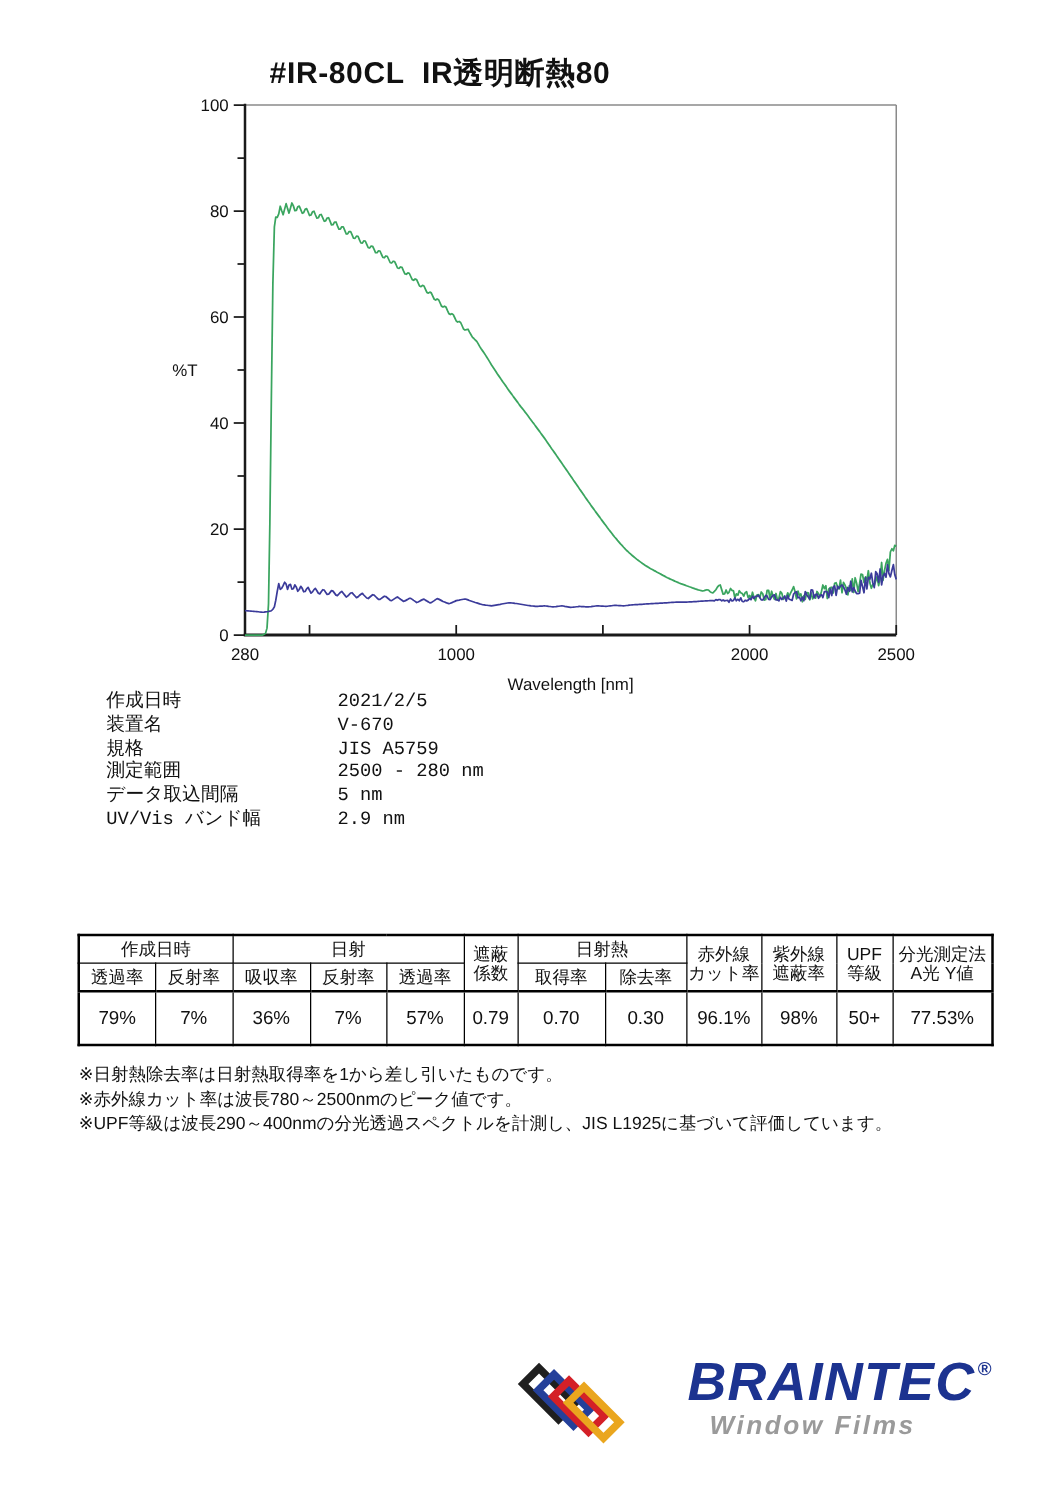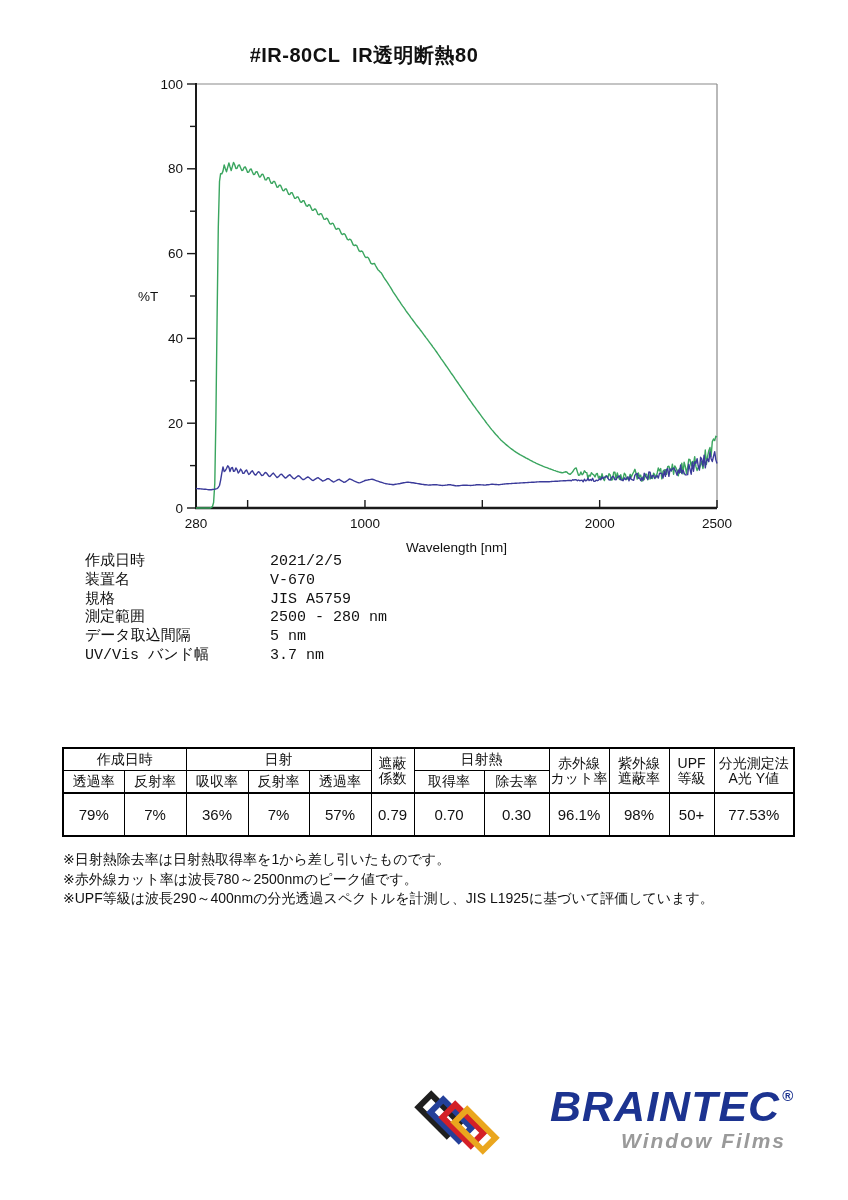--- a/index.html
+++ b/index.html
@@ -1,20 +1,20 @@
 <!DOCTYPE html>
 <html><head>
 <meta charset="utf-8">
 <style>
   html,body { margin:0; padding:0; background:#ffffff; }
   body { width:848px; height:1200px; font-family:"Liberation Sans","DejaVu Sans",sans-serif; color:#111; }
   .page { position:relative; width:848px; height:1200px; background:#fff; overflow:hidden; }
 
-  .title { position:absolute; top:42px; left:12px; width:704px; text-align:center;
-           font-size:20px; font-weight:600; letter-spacing:.5px; white-space:pre; }
+  .title { position:absolute; top:42px; left:0; width:704px; text-align:center;
+           font-size:24px; font-weight:600; letter-spacing:.5px; white-space:pre; }
 
   svg.chart { position:absolute; left:100px; top:70px; }
 
   .meta { position:absolute; left:85px; top:553px; font-size:15px; line-height:18.8px;font-family:Liberation Mono, monospace; }
   .meta .ml { display:inline-block; width:185px; }
 
   table.results { position:absolute; left:62px; top:747px; width:731px;
                   border-collapse:collapse; table-layout:fixed; text-align:center;
                   border:2px solid #000; font-size:14px; }
   table.results th, table.results td { border:1px solid #000; padding:0; font-weight:normal; vertical-align:middle; }
@@ -22,21 +22,21 @@
   table.results th div { line-height:15px; }
   table.results tr.drow td { height:41px; border-top:2px solid #000; font-size:15px; }
 
   .notes { position:absolute; left:63px; top:850px; font-size:14px; line-height:19.5px; }
 
   .logo { position:absolute; left:417px; top:1080px; width:400px; height:95px; }
   .mark { position:absolute; width:12px; height:34px; border:6px solid #000; transform:rotate(-45deg); background:transparent; }
   .m0 { left:10px; top:12px; } .m1 { left:22px; top:17px; } .m2 { left:34px; top:22px; } .m3 { left:46px; top:27px; }
   .brand { position:absolute; left:97px; top:2px; font-size:43px; font-style:italic; font-weight:bold; letter-spacing:1px; white-space:nowrap; }
   .brand .reg { font-size:15px; position:relative; top:-20px; left:2px; font-style:normal; }
-  .brand-sub { position:absolute; left:97px; top:49px; width:272px; text-align:right;
+  .brand-sub { position:absolute; left:97px; top:49px; width:272px; text-align:center;
                font-size:21px; font-style:italic; font-weight:bold; letter-spacing:2px; }
 </style>
 </head>
 <body>
 
 <div class="page">
 
   <div class="title">#IR-80CL  IR透明断熱80</div>
 
   <svg class="chart" width="660" height="500" viewBox="0 0 660 500">
@@ -75,21 +75,21 @@
       <path d="M96.0 438.0L97.2 438.0L98.3 438.0L99.5 438.0L100.7 438.0L101.9 438.0L103.0 438.0L104.2 438.0L105.4 438.0L106.6 438.0L107.7 438.0L108.9 438.0L110.1 438.0L111.3 437.4L112.4 436.7L113.6 432.5L114.8 413.3L115.9 348.1L117.1 247.2L118.3 157.1L119.5 111.5L120.6 103.7L121.8 103.9L123.0 101.1L124.2 95.0L125.3 98.4L126.5 101.8L127.7 97.3L128.9 92.9L130.0 96.7L131.2 100.5L132.4 96.4L133.5 92.4L134.7 94.7L135.9 98.5L137.1 98.3L138.2 95.4L139.4 94.9L140.6 97.7L141.8 100.6L142.9 100.1L144.1 97.5L145.3 96.9L146.5 99.6L147.6 102.4L148.8 102.0L150.0 99.5L151.2 99.0L152.3 101.8L153.5 104.5L154.7 104.2L155.8 101.9L157.0 101.6L158.2 104.3L159.4 107.0L160.5 106.7L161.7 104.4L162.9 104.2L164.1 107.1L165.2 109.9L166.4 109.8L167.6 107.7L168.8 107.6L169.9 110.5L171.1 113.3L172.3 113.3L173.4 111.4L174.6 111.4L175.8 114.3L177.0 117.2L178.1 117.1L179.3 115.2L180.5 115.2L181.7 117.9L182.8 120.6L184.0 120.7L185.2 118.9L186.4 119.0L187.5 121.7L188.7 124.4L189.9 124.5L191.0 122.7L192.2 122.8L193.4 125.5L194.6 128.2L195.7 128.4L196.9 126.9L198.1 127.0L199.3 129.5L200.4 132.1L201.6 132.2L202.8 130.7L204.0 130.8L205.1 133.4L206.3 135.9L207.5 136.2L208.6 134.8L209.8 135.0L211.0 137.6L212.2 140.2L213.3 140.4L214.5 139.0L215.7 139.3L216.9 141.8L218.0 144.4L219.2 144.7L220.4 143.6L221.6 143.9L222.7 146.5L223.9 149.1L225.1 149.4L226.3 148.3L227.4 148.6L228.6 151.2L229.8 153.7L230.9 154.2L232.1 153.2L233.3 153.7L234.5 156.3L235.6 158.8L236.8 159.3L238.0 158.3L239.2 158.8L240.3 161.3L241.5 163.9L242.7 164.5L243.9 163.7L245.0 164.3L246.2 166.9L247.4 169.4L248.5 170.0L249.7 169.2L250.9 169.8L252.1 172.4L253.2 174.9L254.4 175.6L255.6 175.0L256.8 175.7L257.9 178.3L259.1 180.9L260.3 181.6L261.5 181.0L262.6 181.7L263.8 184.2L265.0 186.8L266.1 187.6L267.3 187.2L268.5 188.0L269.7 190.6L270.8 193.2L272.0 194.0L273.2 193.7L274.4 193.4L275.5 195.5L276.7 197.6L277.9 199.7L279.1 200.8L280.2 202.0L281.4 203.1L282.6 205.1L283.7 207.1L284.9 209.0L286.1 210.7L287.3 212.4L288.4 214.1L289.6 216.0L290.8 217.9L292.0 219.9L293.1 221.8L294.3 223.6L295.5 225.4L296.7 227.2L297.8 229.0L299.0 230.7L300.2 232.4L301.3 234.1L302.5 235.8L303.7 237.4L304.9 239.1L306.0 240.8L307.2 242.5L308.4 244.1L309.6 245.7L310.7 247.3L311.9 248.9L313.1 250.5L314.3 252.1L315.4 253.7L316.6 255.3L317.8 256.7L319.0 258.2L320.1 259.7L321.3 261.2L322.5 262.8L323.6 264.4L324.8 266.0L326.0 267.6L327.2 269.1L328.3 270.7L329.5 272.3L330.7 273.9L331.9 275.5L333.0 277.1L334.2 278.7L335.4 280.3L336.6 282.0L337.7 283.7L338.9 285.4L340.1 287.1L341.2 288.8L342.4 290.4L343.6 292.1L344.8 293.8L345.9 295.5L347.1 297.2L348.3 298.9L349.5 300.6L350.6 302.3L351.8 304.0L353.0 305.7L354.2 307.4L355.3 309.1L356.5 310.8L357.7 312.5L358.8 314.2L360.0 315.9L361.2 317.6L362.4 319.3L363.5 321.0L364.7 322.7L365.9 324.4L367.1 326.1L368.2 327.8L369.4 329.5L370.6 331.2L371.8 332.8L372.9 334.5L374.1 336.1L375.3 337.7L376.4 339.3L377.6 340.9L378.8 342.5L380.0 344.1L381.1 345.7L382.3 347.3L383.5 348.9L384.7 350.4L385.8 352.0L387.0 353.6L388.2 355.1L389.4 356.6L390.5 358.1L391.7 359.6L392.9 360.9L394.0 362.3L395.2 363.7L396.4 365.1L397.6 366.3L398.7 367.6L399.9 368.9L401.1 370.2L402.3 371.2L403.4 372.3L404.6 373.3L405.8 374.4L407.0 375.4L408.1 376.3L409.3 377.3L410.5 378.2L411.7 379.1L412.8 379.9L414.0 380.8L415.2 381.6L416.3 382.4L417.5 383.1L418.7 383.8L419.9 384.6L421.0 385.2L422.2 385.8L423.4 386.5L424.6 387.1L425.7 387.8L426.9 388.4L428.1 389.0L429.3 389.7L430.4 390.3L431.6 390.9L432.8 391.6L433.9 392.2L435.1 392.7L436.3 393.3L437.5 393.8L438.6 394.3L439.8 394.9L441.0 395.4L442.2 395.9L443.3 396.4L444.5 396.9L445.7 397.3L446.9 397.7L448.0 398.1L449.2 398.6L450.4 399.0L451.5 399.4L452.7 399.8L453.9 400.3L455.1 400.7L456.2 401.1L457.4 401.5L458.6 401.9L459.8 402.2L460.9 402.5L462.1 402.8L463.3 402.5L464.5 402.1L465.6 401.8L466.8 402.0L468.0 403.3L469.1 404.0L470.3 404.3L471.5 403.1L472.7 401.8L473.8 399.9L475.0 398.4L476.2 398.0L477.4 401.9L478.5 405.3L479.7 405.1L480.9 402.0L482.1 404.8L483.2 403.8L484.4 400.8L485.6 402.3L486.8 402.7L487.9 408.4L489.1 405.1L490.3 406.1L491.4 402.6L492.6 404.2L493.8 404.8L495.0 406.9L496.1 404.2L497.3 403.4L498.5 408.1L499.7 406.3L500.8 409.1L502.0 403.8L503.2 408.2L504.4 410.6L505.5 406.1L506.7 405.7L507.9 408.0L509.0 403.6L510.2 405.0L511.4 410.1L512.6 409.6L513.7 402.2L514.9 402.2L516.1 409.2L517.3 403.0L518.4 407.0L519.6 409.4L520.8 404.8L522.0 410.1L523.1 408.5L524.3 403.3L525.5 404.7L526.6 409.5L527.8 408.5L529.0 407.9L530.2 404.3L531.3 407.0L532.5 404.3L533.7 402.0L534.9 399.3L536.0 403.2L537.2 409.1L538.4 402.9L539.6 406.6L540.7 405.1L541.9 411.4L543.1 406.6L544.2 409.5L545.4 404.1L546.6 404.2L547.8 409.8L548.9 404.3L550.1 409.1L551.3 406.0L552.5 408.5L553.6 403.2L554.8 405.0L556.0 407.5L557.2 403.0L558.3 398.0L559.5 400.9L560.7 398.6L561.8 408.8L563.0 401.3L564.2 400.0L565.4 399.8L566.5 404.4L567.7 396.7L568.9 396.2L570.1 399.7L571.2 401.2L572.4 394.1L573.6 404.2L574.8 395.9L575.9 397.9L577.1 400.7L578.3 405.9L579.5 398.5L580.6 402.4L581.8 393.1L583.0 404.0L584.1 392.2L585.3 396.5L586.5 403.3L587.7 396.6L588.8 389.3L590.0 389.6L591.2 396.0L592.4 391.5L593.5 394.1L594.7 386.6L595.9 396.4L597.1 400.6L598.2 397.6L599.4 398.4L600.6 394.8L601.7 391.1L602.9 398.5L604.1 392.9L605.3 380.0L606.4 394.3L607.6 386.4L608.8 380.7L610.0 377.5L611.1 386.3L612.3 371.6L613.5 369.0L614.7 370.6L615.8 366.3L617.0 367.0" fill="none" stroke="#3aa55f" stroke-width="1.4" stroke-linejoin="round"></path>
       <path d="M96.0 418.5L97.2 418.6L98.3 418.7L99.5 418.8L100.7 418.9L101.9 419.0L103.0 419.1L104.2 419.2L105.4 419.3L106.6 419.4L107.7 419.6L108.9 419.7L110.1 419.8L111.3 419.7L112.4 419.5L113.6 419.4L114.8 419.2L115.9 418.9L117.1 418.6L118.3 417.4L119.5 415.5L120.6 410.3L121.8 403.1L123.0 396.9L124.2 401.5L125.3 400.7L126.5 398.5L127.7 395.8L128.9 397.3L130.0 401.5L131.2 398.1L132.4 397.5L133.5 401.3L134.7 401.0L135.9 397.9L137.1 399.8L138.2 403.0L139.4 401.6L140.6 399.1L141.8 400.7L142.9 403.4L144.1 403.2L145.3 401.1L146.5 399.9L147.6 402.2L148.8 404.5L150.0 403.5L151.2 401.7L152.3 400.7L153.5 402.6L154.7 404.6L155.8 405.1L157.0 403.4L158.2 401.8L159.4 402.1L160.5 403.8L161.7 405.5L162.9 405.4L164.1 403.9L165.2 402.5L166.4 402.9L167.6 404.5L168.8 406.1L169.9 406.5L171.1 405.2L172.3 403.9L173.4 403.1L174.6 404.6L175.8 406.1L177.0 407.6L178.1 406.9L179.3 405.7L180.5 404.4L181.7 404.2L182.8 405.5L184.0 406.8L185.2 408.1L186.4 407.5L187.5 406.4L188.7 405.4L189.9 404.7L191.0 406.0L192.2 407.2L193.4 408.4L194.6 408.8L195.7 407.8L196.9 406.8L198.1 405.8L199.3 406.1L200.4 407.2L201.6 408.4L202.8 409.5L204.0 409.5L205.1 408.7L206.3 407.8L207.5 407.0L208.6 407.2L209.8 408.2L211.0 409.2L212.2 410.3L213.3 410.5L214.5 409.7L215.7 408.9L216.9 408.1L218.0 407.6L219.2 408.5L220.4 409.4L221.6 410.2L222.7 411.1L223.9 410.7L225.1 410.1L226.3 409.4L227.4 408.7L228.6 408.7L229.8 409.5L230.9 410.3L232.1 411.1L233.3 412.0L234.5 411.6L235.6 411.0L236.8 410.3L238.0 409.7L239.2 409.3L240.3 410.1L241.5 410.8L242.7 411.5L243.9 412.3L245.0 412.1L246.2 411.3L247.4 410.5L248.5 409.7L249.7 408.9L250.9 409.3L252.1 409.9L253.2 410.5L254.4 411.2L255.6 411.6L256.8 412.1L257.9 412.5L259.1 412.9L260.3 412.6L261.5 412.1L262.6 411.6L263.8 411.1L265.0 410.5L266.1 410.3L267.3 410.1L268.5 409.8L269.7 409.6L270.8 409.4L272.0 409.2L273.2 409.5L274.4 409.9L275.5 410.4L276.7 410.8L277.9 411.2L279.1 411.6L280.2 412.0L281.4 412.3L282.6 412.7L283.7 413.1L284.9 413.4L286.1 413.8L287.3 413.9L288.4 414.1L289.6 414.2L290.8 414.4L292.0 414.5L293.1 414.7L294.3 414.5L295.5 414.3L296.7 414.1L297.8 413.9L299.0 413.7L300.2 413.5L301.3 413.2L302.5 413.0L303.7 412.8L304.9 412.6L306.0 412.4L307.2 412.2L308.4 412.2L309.6 412.4L310.7 412.5L311.9 412.7L313.1 412.8L314.3 413.0L315.4 413.2L316.6 413.4L317.8 413.6L319.0 413.8L320.1 414.0L321.3 414.2L322.5 414.4L323.6 414.5L324.8 414.7L326.0 414.8L327.2 414.9L328.3 415.1L329.5 415.0L330.7 415.0L331.9 414.9L333.0 414.8L334.2 414.8L335.4 414.7L336.6 414.8L337.7 414.9L338.9 415.1L340.1 415.2L341.2 415.4L342.4 415.5L343.6 415.4L344.8 415.3L345.9 415.1L347.1 415.0L348.3 414.8L349.5 414.7L350.6 414.8L351.8 415.1L353.0 415.3L354.2 415.5L355.3 415.7L356.5 415.9L357.7 415.8L358.8 415.7L360.0 415.6L361.2 415.4L362.4 415.3L363.5 415.1L364.7 415.2L365.9 415.2L367.1 415.3L368.2 415.4L369.4 415.4L370.6 415.5L371.8 415.4L372.9 415.3L374.1 415.1L375.3 415.0L376.4 414.8L377.6 414.7L378.8 414.7L380.0 414.8L381.1 414.9L382.3 414.9L383.5 415.0L384.7 415.1L385.8 415.0L387.0 414.8L388.2 414.7L389.4 414.6L390.5 414.4L391.7 414.3L392.9 414.3L394.0 414.4L395.2 414.5L396.4 414.5L397.6 414.6L398.7 414.7L399.9 414.6L401.1 414.4L402.3 414.3L403.4 414.1L404.6 414.0L405.8 413.9L407.0 413.8L408.1 413.7L409.3 413.6L410.5 413.6L411.7 413.5L412.8 413.4L414.0 413.4L415.2 413.3L416.3 413.2L417.5 413.1L418.7 413.1L419.9 413.0L421.0 412.9L422.2 412.9L423.4 412.8L424.6 412.7L425.7 412.6L426.9 412.6L428.1 412.5L429.3 412.4L430.4 412.4L431.6 412.3L432.8 412.2L433.9 412.2L435.1 412.1L436.3 412.0L437.5 411.9L438.6 411.9L439.8 411.8L441.0 411.7L442.2 411.7L443.3 411.7L444.5 411.7L445.7 411.7L446.9 411.7L448.0 411.7L449.2 411.7L450.4 411.6L451.5 411.5L452.7 411.4L453.9 411.4L455.1 411.3L456.2 411.2L457.4 411.2L458.6 411.1L459.8 411.0L460.9 410.9L462.1 410.9L463.3 410.8L464.5 410.7L465.6 410.7L466.8 410.6L468.0 410.5L469.1 410.5L470.3 410.5L471.5 410.7L472.7 409.7L473.8 410.2L475.0 409.7L476.2 409.7L477.4 410.7L478.5 410.0L479.7 410.7L480.9 410.4L482.1 410.3L483.2 411.8L484.4 409.2L485.6 410.8L486.8 410.3L487.9 408.3L489.1 410.6L490.3 409.4L491.4 410.6L492.6 408.3L493.8 411.2L495.0 411.4L496.1 410.2L497.3 410.7L498.5 410.1L499.7 408.7L500.8 409.8L502.0 407.0L503.2 408.7L504.4 407.1L505.5 407.1L506.7 406.2L507.9 408.1L509.0 409.9L510.2 410.0L511.4 408.2L512.6 406.3L513.7 406.8L514.9 409.6L516.1 409.7L517.3 407.5L518.4 406.3L519.6 405.9L520.8 409.9L522.0 409.9L523.1 410.7L524.3 407.8L525.5 409.6L526.6 408.4L527.8 406.8L529.0 410.9L530.2 406.4L531.3 409.4L532.5 409.8L533.7 410.3L534.9 405.2L536.0 404.1L537.2 403.4L538.4 408.2L539.6 407.8L540.7 410.6L541.9 407.7L543.1 410.5L544.2 403.3L545.4 405.8L546.6 407.6L547.8 409.3L548.9 401.9L550.1 402.1L551.3 408.3L552.5 405.7L553.6 405.3L554.8 408.6L556.0 406.5L557.2 405.7L558.3 408.1L559.5 403.3L560.7 403.2L561.8 403.6L563.0 408.1L564.2 401.0L565.4 406.4L566.5 399.8L567.7 398.6L568.9 406.3L570.1 399.0L571.2 400.7L572.4 398.9L573.6 398.0L574.8 399.6L575.9 401.8L577.1 405.4L578.3 400.0L579.5 403.0L580.6 395.0L581.8 403.5L583.0 400.1L584.1 402.8L585.3 404.9L586.5 404.9L587.7 404.6L588.8 394.2L590.0 399.1L591.2 404.2L592.4 392.1L593.5 401.2L594.7 391.8L595.9 393.2L597.1 388.6L598.2 396.0L599.4 400.1L600.6 387.3L601.7 389.0L602.9 395.8L604.1 385.2L605.3 397.9L606.4 391.0L607.6 388.7L608.8 391.7L610.0 381.8L611.1 388.7L612.3 391.5L613.5 386.4L614.7 381.7L615.8 389.6L617.0 393.5" fill="none" stroke="#3b3b9a" stroke-width="1.4" stroke-linejoin="round"></path>
     </svg>
 
   <div class="meta">
     <div class="mrow"><span class="ml">作成日時</span><span class="mv">2021/2/5</span></div>
     <div class="mrow"><span class="ml">装置名</span><span class="mv">V-670</span></div>
     <div class="mrow"><span class="ml">規格</span><span class="mv">JIS A5759</span></div>
     <div class="mrow"><span class="ml">測定範囲</span><span class="mv">2500 - 280 nm</span></div>
     <div class="mrow"><span class="ml">データ取込間隔</span><span class="mv">5 nm</span></div>
-    <div class="mrow"><span class="ml">UV/Vis バンド幅</span><span class="mv">3.7 nm</span></div>
+    <div class="mrow"><span class="ml">UV/Vis バンド幅</span><span class="mv">2.9 nm</span></div>
   </div>
 
   <table class="results">
     <colgroup>
       <col style="width:61px">
         <col style="width:62px">
         <col style="width:62px">
         <col style="width:61px">
       <col style="width:62px">
         <col style="width:43px">

